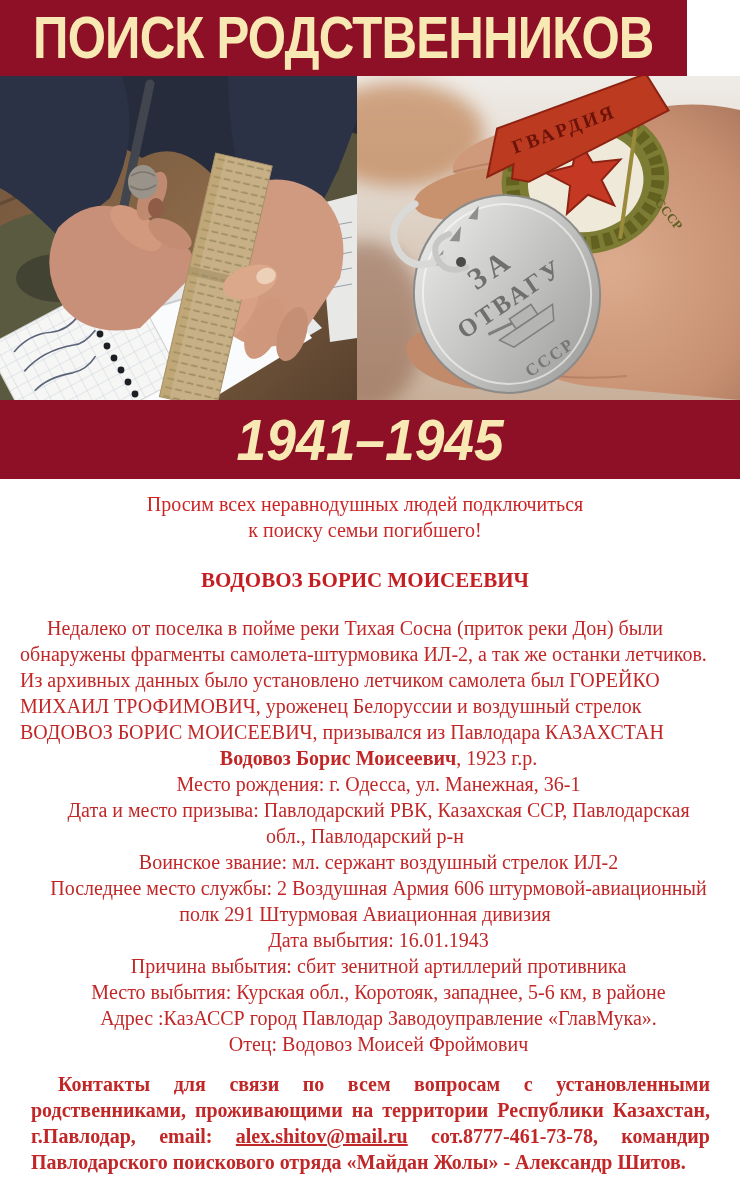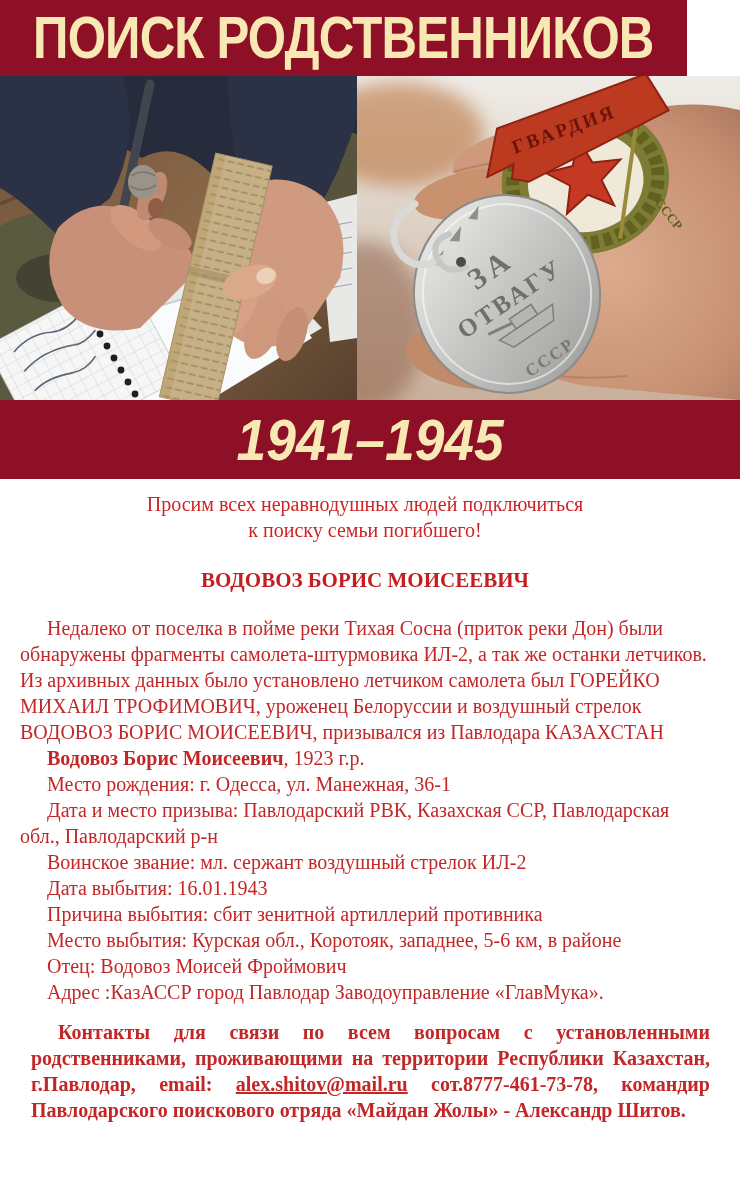--- a/index.html
+++ b/index.html
@@ -39,21 +39,21 @@
     font-size:20px;line-height:26px;color:#C22728;
     overflow:hidden;
   }
   .intro{margin:6px 0 0 0;text-align:center;color:#CC2526;}
   .heading{
     margin:24px 0 0 0;text-align:center;
     font-weight:700;font-size:21px;color:#C51E22;
   }
   .story{margin:22px 0 0 0;text-indent:27px;text-align:left;}
   .details{margin:0;}
-  .dline{text-indent:27px;}
+  .dline{text-indent:27px;text-align:center;}
   .contacts{margin:14px 0 0 11px;text-indent:27px;text-align:justify;font-weight:bold;}
   .email{color:#C22728;text-decoration:underline;cursor:pointer;}
   b{font-weight:700;}
 </style>
 </head>
 <body>
 
 <div class="banner">
   <div class="banner-title">ПОИСК РОДСТВЕННИКОВ</div>
 </div>
@@ -236,21 +236,22 @@
 
   <div class="heading">ВОДОВОЗ БОРИС МОИСЕЕВИЧ</div>
 
   <p class="story">Недалеко от поселка в пойме реки Тихая Сосна (приток реки Дон) были обнаружены фрагменты самолета-штурмовика ИЛ-2, а так же останки летчиков. Из архивных данных было установлено летчиком самолета был ГОРЕЙКО МИХАИЛ ТРОФИМОВИЧ, уроженец Белоруссии и воздушный стрелок  ВОДОВОЗ БОРИС МОИСЕЕВИЧ, призывался из Павлодара КАЗАХСТАН</p>
 
   <div class="details">
     <div class="dline"><b>Водовоз Борис Моисеевич</b><span>, 1923 г.р.</span></div>
     <div class="dline">Место рождения: г. Одесса, ул. Манежная, 36-1</div>
     <div class="dline">Дата и место призыва: Павлодарский РВК, Казахская ССР, Павлодарская обл., Павлодарский р-н</div>
     <div class="dline">Воинское звание: мл. сержант воздушный стрелок ИЛ-2</div>
+    <div class="dline">Последнее место службы: 2 Воздушная Армия  606 штурмовой-авиационный полк 291 Штурмовая Авиационная дивизия</div>
     <div class="dline">Дата выбытия: 16.01.1943</div>
     <div class="dline">Причина выбытия: сбит зенитной артиллерий противника</div>
     <div class="dline">Место выбытия: Курская обл., Коротояк, западнее, 5-6 км, в районе</div>
+    <div class="dline">Адрес :КазАССР город Павлодар Заводоуправление «ГлавМука».</div>
     <div class="dline">Отец: Водовоз Моисей Фроймович</div>
-    <div class="dline">Адрес :КазАССР город Павлодар Заводоуправление «ГлавМука».</div>
   </div>
 
   <p class="contacts"><span>Контакты для связи по всем вопросам с установленными родственниками, проживающими на территории Республики Казахстан, г.Павлодар, email: </span><a class="email">alex.shitov@mail.ru</a><span> сот.8777-461-73-78, командир Павлодарского поискового отряда «Майдан Жолы» - Александр Шитов.</span></p>
 </div>
 
 </body></html>

